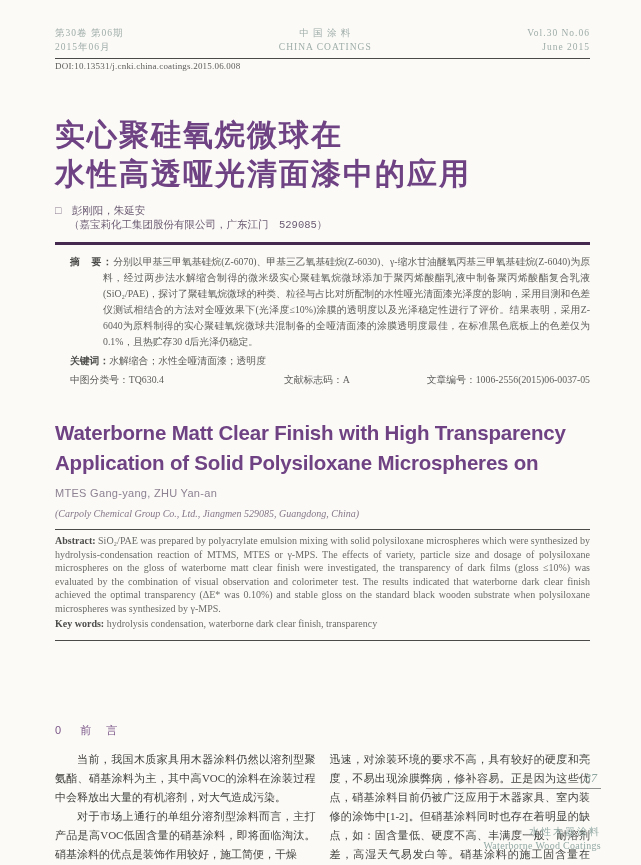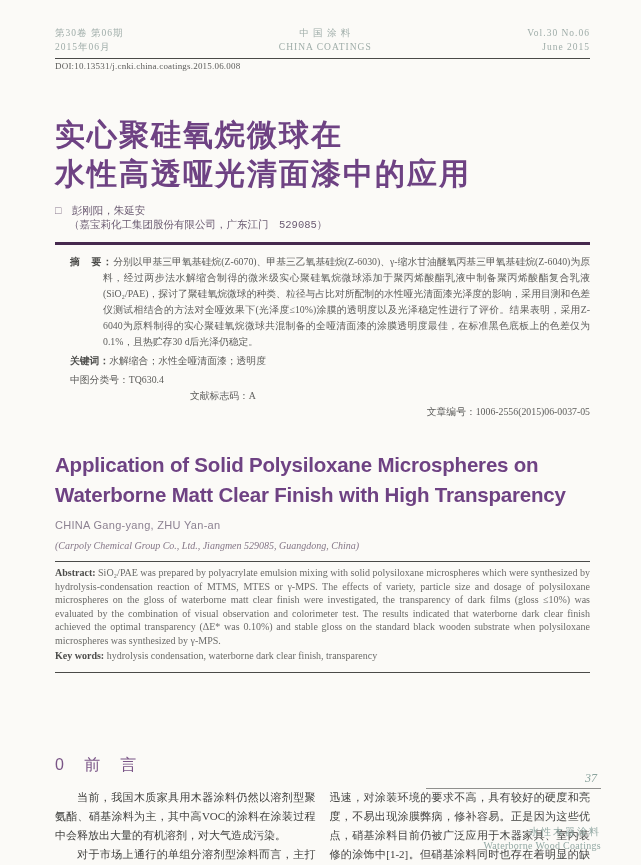--- a/index.html
+++ b/index.html
@@ -39,21 +39,21 @@
   
   .abstract-cn{
     margin-top:9px;
     font-size:9.8px;line-height:16px;color:#5d5d5b;
     text-align:justify;
     padding-left:48px;text-indent:-33px;
   }
   .abstract-cn .lbl{font-weight:bold;color:#4c4c4a;letter-spacing:1px;}
   .keywords-cn{margin-top:3px;font-size:9.8px;color:#5d5d5b;line-height:16px;padding-left:15px;}
   .keywords-cn .lbl{font-weight:bold;color:#4c4c4a;}
-  .class-line{display:flex;margin-top:3px;font-size:9.8px;color:#5d5d5b;line-height:16px;padding-left:15px;flex-direction:column;}
+  .class-line{display:flex;margin-top:3px;font-size:9.8px;color:#5d5d5b;line-height:16px;padding-left:15px;}
   .class-line .seg2{margin-left:120px;}
   .class-line .seg3{margin-left:auto;}
   
   .title-en{
     margin-top:30px;
     font-family:"Liberation Sans","DejaVu Sans",sans-serif;
     font-weight:bold;
     font-size:20.5px;line-height:30px;letter-spacing:-.2px;
     color:#6e4283;
   }
@@ -63,21 +63,21 @@
   .thin-rule{border:none;border-top:1.2px solid #4a4a48;margin:10px 0 0 0;}
   
   .abstract-en{margin-top:4px;font-size:10px;line-height:13.6px;color:#6b6b69;text-align:justify;}
   .abstract-en .lbl{font-weight:bold;color:#4c4c4a;}
   .keywords-en{margin-top:1px;font-size:10px;line-height:13.6px;color:#6b6b69;}
   .keywords-en .lbl{font-weight:bold;color:#4c4c4a;}
   
   .section-head{
     margin-top:82px;
     font-family:"Liberation Sans","DejaVu Sans",sans-serif;
-    font-size:16px;color:#7a5587;letter-spacing:2px;
+    font-size:11px;color:#7a5587;letter-spacing:2px;
   }
   .section-head .num{margin-right:12px;}
   .body-cols{display:flex;gap:14px;margin-top:12px;}
   .colm{flex:1;font-size:11px;line-height:19px;color:#3f3f3d;text-align:justify;}
   .colm p{margin:0;text-indent:2em;}
   
   .footer{position:absolute;right:40px;bottom:14px;width:190px;text-align:right;
     color:#93a9a4;font-family:Liberation Serif, serif;}
   .page-num{font-size:12px;font-style:italic;color:#8ba49e;padding-right:4px;}
   .footer-rule{border:none;border-top:1px solid #8f8f8d;margin:2px 0 3px 0;width:175px;margin-left:auto;}
@@ -125,24 +125,24 @@
   <div class="keywords-cn">
     <span class="lbl">关键词：</span><span>水解缩合；水性全哑清面漆；透明度</span>
   </div>
   <div class="class-line">
     <span class="seg1">中图分类号：TQ630.4</span>
     <span class="seg2">文献标志码：A</span>
     <span class="seg3">文章编号：1006-2556(2015)06-0037-05</span>
   </div>
 
   <div class="title-en">
+    <div>Waterborne Matt Clear Finish with High Transparency</div>
     <div>Application of Solid Polysiloxane Microspheres on</div>
-    <div>Waterborne Matt Clear Finish with High Transparency</div>
   </div>
-  <div class="authors-en">CHINA Gang-yang, ZHU Yan-an</div>
+  <div class="authors-en">MTES Gang-yang, ZHU Yan-an</div>
   <div class="affil-en">(Carpoly Chemical Group Co., Ltd., Jiangmen 529085, Guangdong, China)</div>
 
   <hr class="thin-rule">
 
   <div class="abstract-en">
     <span class="lbl">Abstract:</span><span> SiO₂/PAE was prepared by polyacrylate emulsion mixing with solid polysiloxane microspheres which were synthesized by hydrolysis-condensation reaction of MTMS, MTES or γ-MPS. The effects of variety, particle size and dosage of polysiloxane microspheres on the gloss of waterborne matt clear finish were investigated, the transparency of dark films (gloss ≤10%) was evaluated by the combination of visual observation and colorimeter test. The results indicated that waterborne dark clear finish achieved the optimal transparency (ΔE* was 0.10%) and stable gloss on the standard black wooden substrate when polysiloxane microspheres was synthesized by γ-MPS.</span>
   </div>
   <div class="keywords-en">
     <span class="lbl">Key words:</span><span> hydrolysis condensation, waterborne dark clear finish, transparency</span>
   </div>

